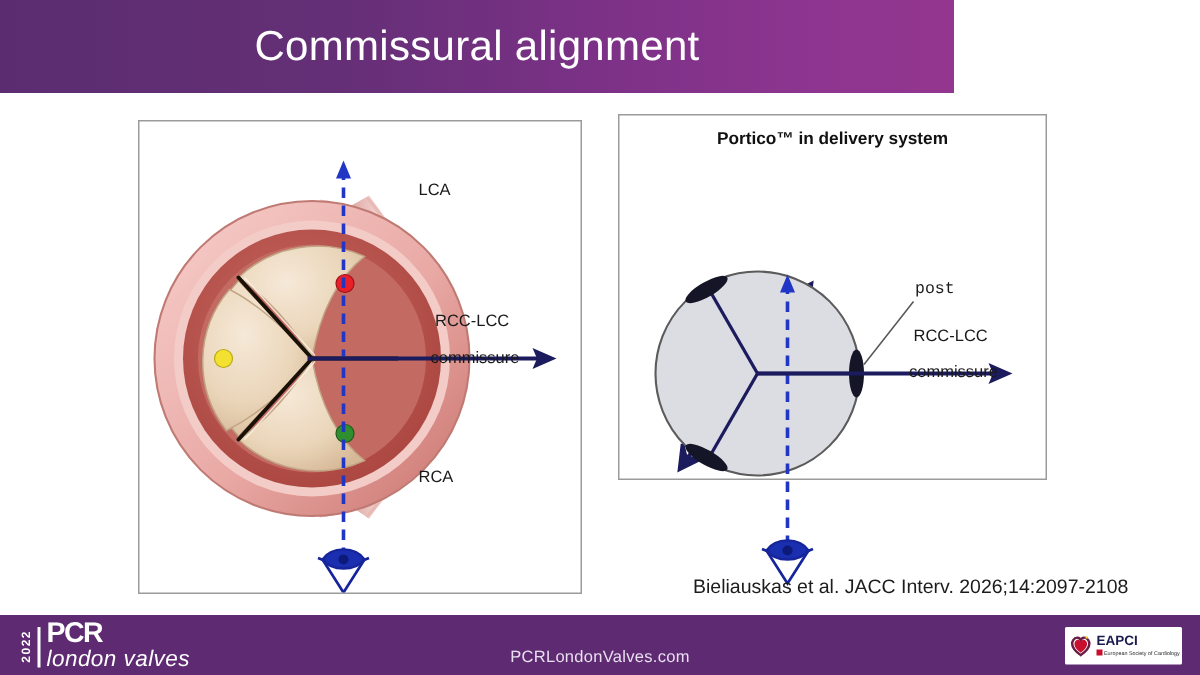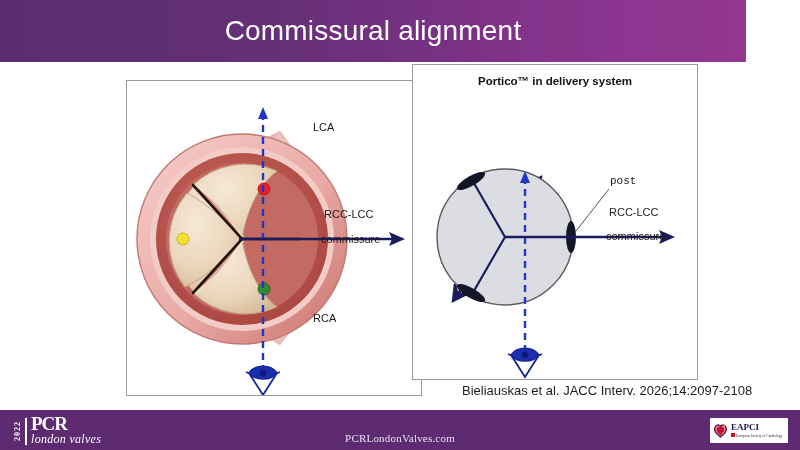--- a/index.html
+++ b/index.html
@@ -4,79 +4,78 @@
 <style>
   html,body{margin:0;padding:0;}
   body{
     width:800px;height:450px;overflow:hidden;
     background:#ffffff;
     font-family:"Liberation Sans", sans-serif;
     position:relative;
   }
   
   .header{
-    position:absolute;left:0;top:0;width:746px;height:62px;
+    position:absolute;left:0;top:0;width:636px;height:62px;
     background:linear-gradient(90deg,#5b2d70 0%,#642f76 35%,#7b3186 62%,#8d3590 85%,#93368f 100%);
     display:flex;align-items:center;justify-content:center;
   }
   .header-title{
     color:#ffffff;font-size:28px;font-weight:400;letter-spacing:.2px;
     font-family:"Liberation Sans", sans-serif;
   }
   .header-rule{
     position:absolute;left:0;top:62px;width:800px;height:3px;background:#ffffff;
   }
   
   .panel{
     position:absolute;background:#ffffff;border:1px solid #9b9b9b;
     box-sizing:border-box;
   }
-  #panel-left{left:92px;top:80px;width:296px;height:316px;margin-left:34px;}
-  #panel-right{left:412px;top:64px;width:286px;height:316px;}
+  #panel-left{left:92px;top:80px;width:296px;height:316px;}
+  #panel-right{left:412px;top:76px;width:286px;height:244px;}
 
   .panel-title{
     position:absolute;top:10px;left:0;width:100%;text-align:center;
     font-size:11.5px;font-weight:bold;color:#111111;
   }
   .lbl{
     position:absolute;font-size:11px;color:#1a1a1a;white-space:nowrap;
     font-family:"Liberation Sans", sans-serif;
   }
 
   
   .citation{
     position:absolute;left:462px;top:383px;width:330px;
     font-size:13px;color:#1c1c1c;text-align:left;white-space:nowrap;
   }
 
   
   .footer{
     position:absolute;left:0;top:410px;width:800px;height:40px;
     background:#5e2b72;
-    font-family:Liberation Serif, serif;
   }
   .footer-url{
     position:absolute;left:0;top:0;width:800px;height:56px;
     display:flex;align-items:center;justify-content:center;
     color:#e9dff0;font-size:11px;letter-spacing:.2px;
   }
   
   .pcr-logo{
     position:absolute;left:14px;top:6px;height:30px;
     display:flex;align-items:center;
   }
   .pcr-year{
     writing-mode:vertical-rl;transform:rotate(180deg);
     color:#ffffff;font-size:8px;font-weight:bold;letter-spacing:1px;
     line-height:1;margin-right:3px;
   }
   .pcr-bar{width:2px;height:27px;background:#ffffff;margin-right:4px;}
   .pcr-text{display:flex;flex-direction:column;justify-content:center;}
   .pcr-main{color:#ffffff;font-size:19px;font-weight:bold;line-height:.95;letter-spacing:-1px;}
-  .pcr-sub{color:#ffffff;font-size:12px;font-style:italic;line-height:1.1;letter-spacing:.3px;}
+  .pcr-sub{color:#ffffff;font-size:15px;font-style:italic;line-height:1.1;letter-spacing:.3px;}
   
   .eapci{
     position:absolute;right:12px;top:8px;width:78px;height:25px;
     background:#ffffff;border-radius:1px;display:flex;align-items:center;
     padding:0 3px;box-sizing:border-box;
   }
   .eapci-heart{width:15px;height:15px;flex:0 0 auto;margin-right:3px;}
   .eapci-txt{display:flex;flex-direction:column;justify-content:center;}
   .eapci-name{font-size:9px;font-weight:bold;color:#1a1a4e;line-height:1;}
   .eapci-sub{font-size:3.6px;color:#2b2b2b;line-height:1.2;margin-top:1px;white-space:nowrap;}

